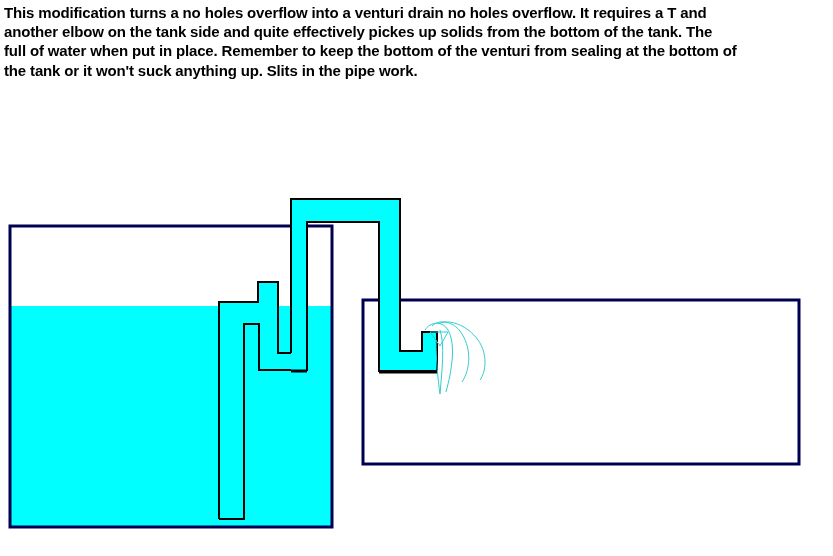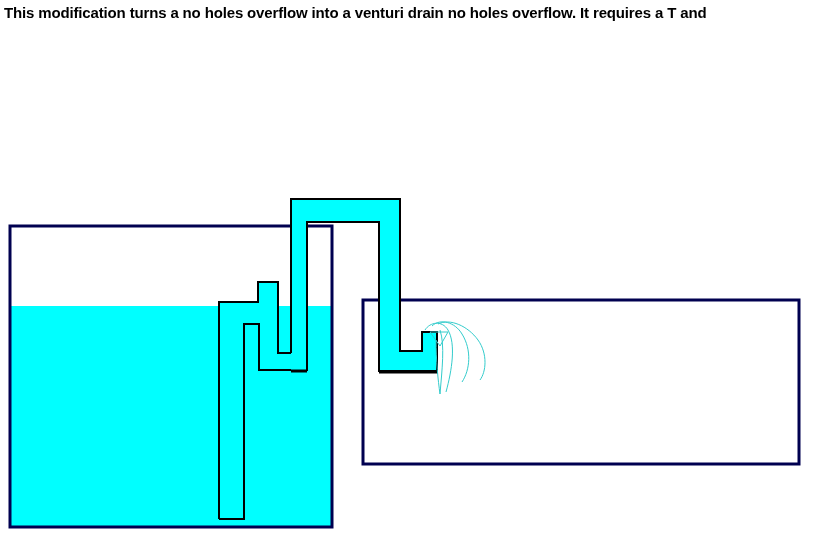--- a/index.html
+++ b/index.html
@@ -10,20 +10,23 @@
       font-weight: bold; font-size: 15px; line-height: 19.2px;
       color: #000000; letter-spacing: -0.15px; margin: 0;
     }
     svg.diagram { position: absolute; left: 0; top: 0; }
   </style>
 </head>
 <body>
 
 <div class="caption">
   <div>This modification turns a no holes overflow into a venturi drain no holes overflow.  It requires a T and</div>
+  <div>another elbow on the tank side and quite effectively pickes up solids from the bottom of the tank.  The</div>
+  <div>full of water when put in place.  Remember to keep the bottom of the venturi from sealing at the bottom of</div>
+  <div>the tank or it won't suck anything up.  Slits in the pipe work.</div>
 </div>
 
 <svg class="diagram" width="833" height="556" viewBox="0 0 833 556" xmlns="http://www.w3.org/2000/svg">
 
   <g>
     <rect x="11" y="306" width="320" height="220" fill="#00ffff"></rect>
     <rect x="10" y="226" width="322" height="301" fill="none" stroke="#000050" stroke-width="3"></rect>
   </g>
 
   <g>

